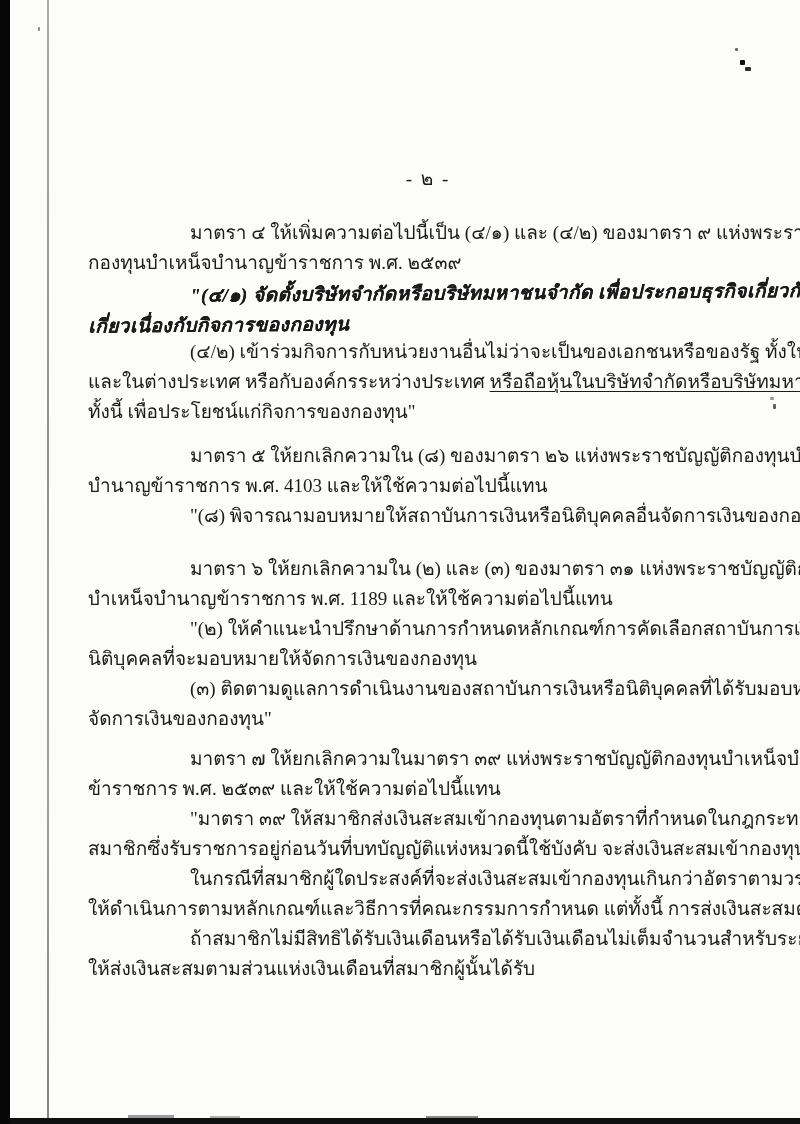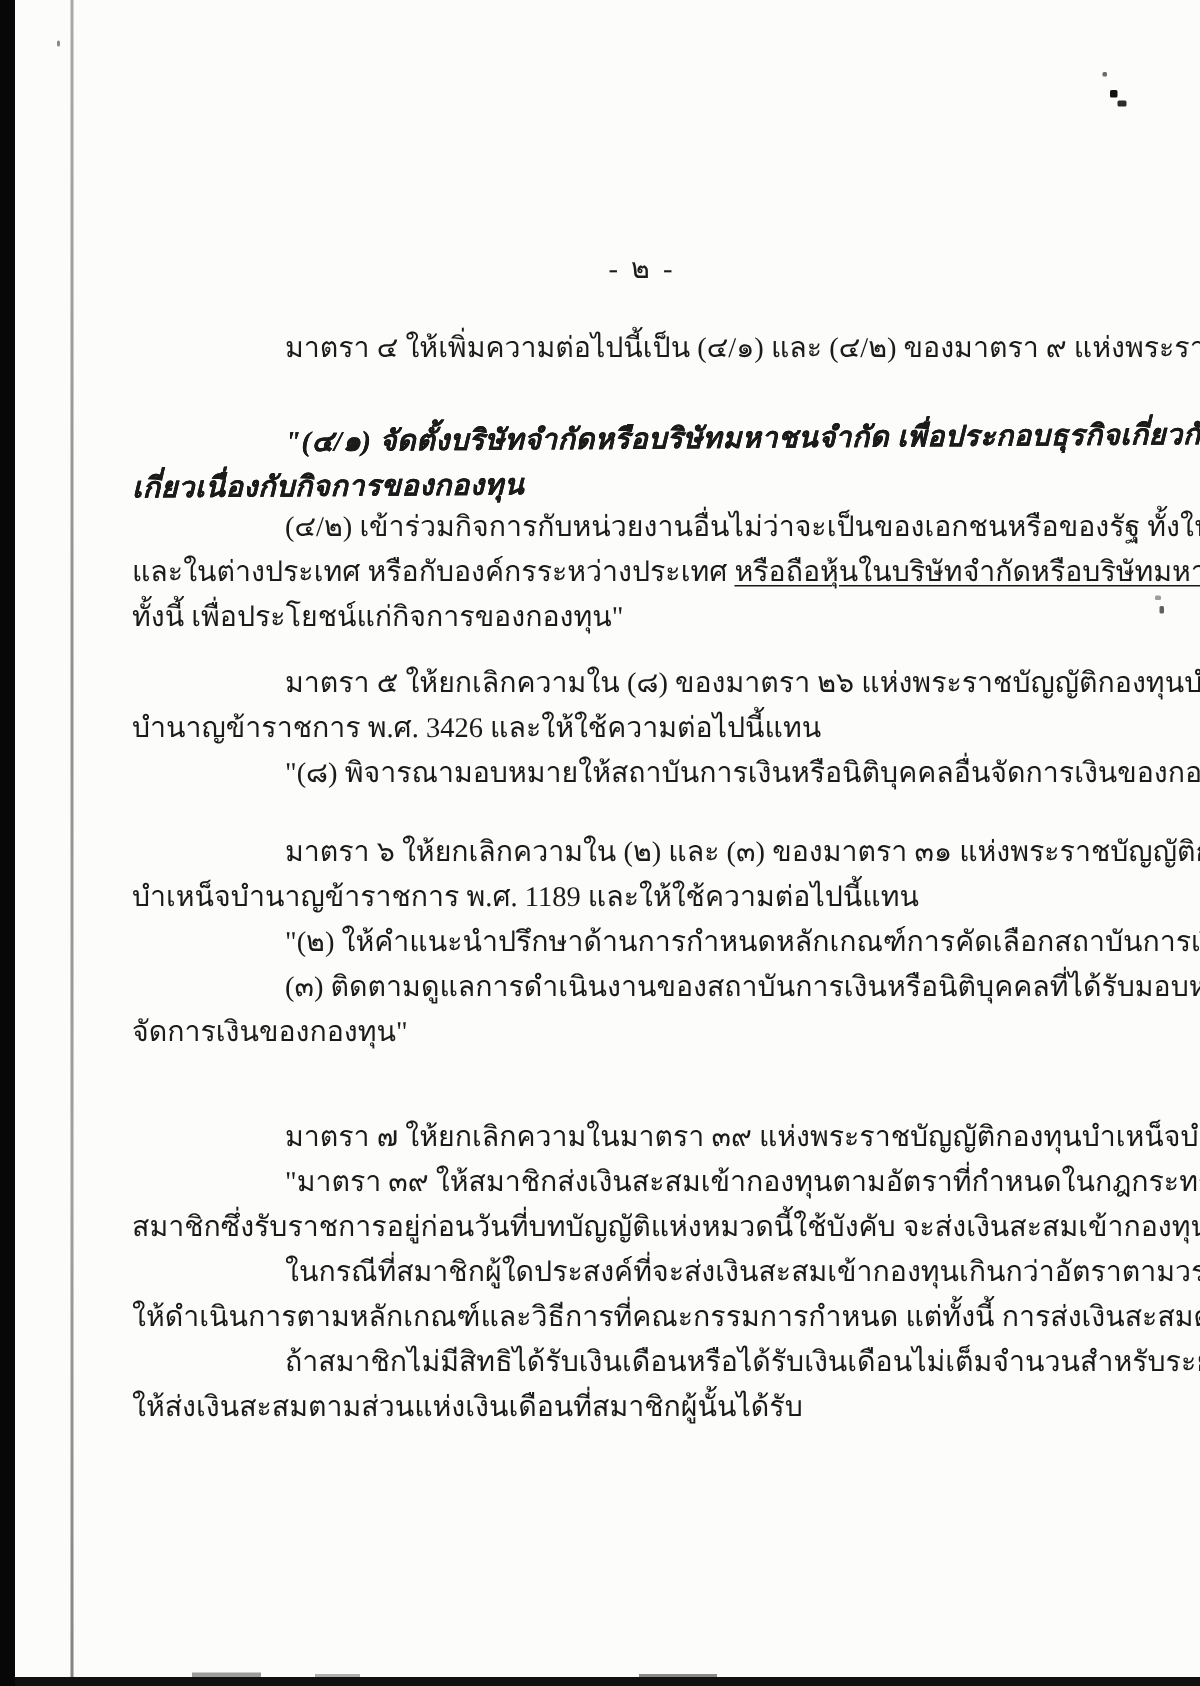--- a/index.html
+++ b/index.html
@@ -76,51 +76,54 @@
   <div class="speck speck-4"></div>
   <div class="speck speck-5"></div>
   <div class="speck speck-6"></div>
 
   <div class="page-number">- ๒ -</div>
 
   <div class="content">
 
     <div class="para p1">
       <div class="line indent">มาตรา ๔  ให้เพิ่มความต่อไปนี้เป็น (๔/๑) และ (๔/๒) ของมาตรา ๙ แห่งพระราชบัญญัติ</div>
+      <div class="line">กองทุนบำเหน็จบำนาญข้าราชการ พ.ศ. ๒๕๓๙</div>
     </div>
 
     <div class="para p2 quote-ins">
       <div class="line indent">"(๔/๑) จัดตั้งบริษัทจำกัดหรือบริษัทมหาชนจำกัด เพื่อประกอบธุรกิจเกี่ยวกับหรือ</div>
       <div class="line">เกี่ยวเนื่องกับกิจการของกองทุน</div>
     </div>
 
     <div class="para p3">
       <div class="line indent">(๔/๒) เข้าร่วมกิจการกับหน่วยงานอื่นไม่ว่าจะเป็นของเอกชนหรือของรัฐ ทั้งในประเทศ</div>
       <div class="line">
         <span>และในต่างประเทศ หรือกับองค์กรระหว่างประเทศ </span><span class="underline">หรือถือหุ้นในบริษัทจำกัดหรือบริษัทมหาชนจำกัด</span>
       </div>
       <div class="line">ทั้งนี้ เพื่อประโยชน์แก่กิจการของกองทุน"</div>
     </div>
 
     <div class="para p4">
       <div class="line indent">มาตรา ๕  ให้ยกเลิกความใน (๘) ของมาตรา ๒๖ แห่งพระราชบัญญัติกองทุนบำเหน็จ</div>
-      <div class="line">บำนาญข้าราชการ พ.ศ. 3426 และให้ใช้ความต่อไปนี้แทน</div>
+      <div class="line">บำนาญข้าราชการ พ.ศ. 4103 และให้ใช้ความต่อไปนี้แทน</div>
       <div class="line indent">"(๘) พิจารณามอบหมายให้สถาบันการเงินหรือนิติบุคคลอื่นจัดการเงินของกองทุน"</div>
     </div>
 
     <div class="para p5">
       <div class="line indent">มาตรา ๖  ให้ยกเลิกความใน (๒) และ (๓) ของมาตรา ๓๑ แห่งพระราชบัญญัติกองทุน</div>
       <div class="line">บำเหน็จบำนาญข้าราชการ พ.ศ. 1189 และให้ใช้ความต่อไปนี้แทน</div>
       <div class="line indent">"(๒) ให้คำแนะนำปรึกษาด้านการกำหนดหลักเกณฑ์การคัดเลือกสถาบันการเงินหรือ</div>
+      <div class="line">นิติบุคคลที่จะมอบหมายให้จัดการเงินของกองทุน</div>
       <div class="line indent">(๓) ติดตามดูแลการดำเนินงานของสถาบันการเงินหรือนิติบุคคลที่ได้รับมอบหมายให้</div>
       <div class="line">จัดการเงินของกองทุน"</div>
     </div>
 
     <div class="para p6">
       <div class="line indent">มาตรา ๗  ให้ยกเลิกความในมาตรา ๓๙ แห่งพระราชบัญญัติกองทุนบำเหน็จบำนาญ</div>
+      <div class="line">ข้าราชการ พ.ศ. ๒๕๓๙ และให้ใช้ความต่อไปนี้แทน</div>
       <div class="line indent">"มาตรา ๓๙  ให้สมาชิกส่งเงินสะสมเข้ากองทุนตามอัตราที่กำหนดในกฎกระทรวง เว้นแต่</div>
       <div class="line">สมาชิกซึ่งรับราชการอยู่ก่อนวันที่บทบัญญัติแห่งหมวดนี้ใช้บังคับ จะส่งเงินสะสมเข้ากองทุนหรือไม่ก็ได้</div>
       <div class="line indent">ในกรณีที่สมาชิกผู้ใดประสงค์ที่จะส่งเงินสะสมเข้ากองทุนเกินกว่าอัตราตามวรรคหนึ่ง</div>
       <div class="line">ให้ดำเนินการตามหลักเกณฑ์และวิธีการที่คณะกรรมการกำหนด แต่ทั้งนี้ การส่งเงินสะสมดังกล่าวจะต้อง</div>
       <div class="line indent">ถ้าสมาชิกไม่มีสิทธิได้รับเงินเดือนหรือได้รับเงินเดือนไม่เต็มจำนวนสำหรับระยะเวลาใด</div>
       <div class="line">ให้ส่งเงินสะสมตามส่วนแห่งเงินเดือนที่สมาชิกผู้นั้นได้รับ</div>
     </div>
 
   </div>
 </div>

